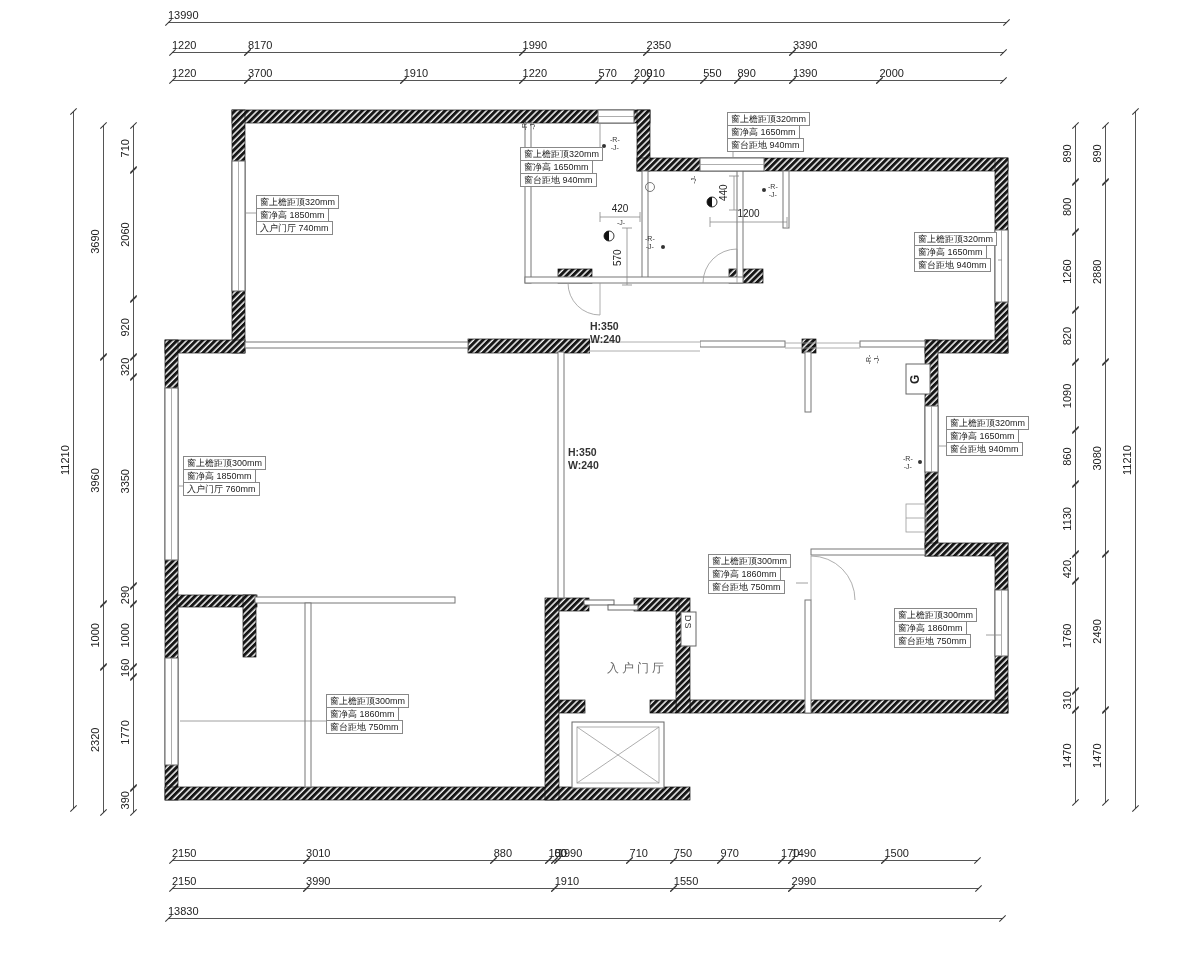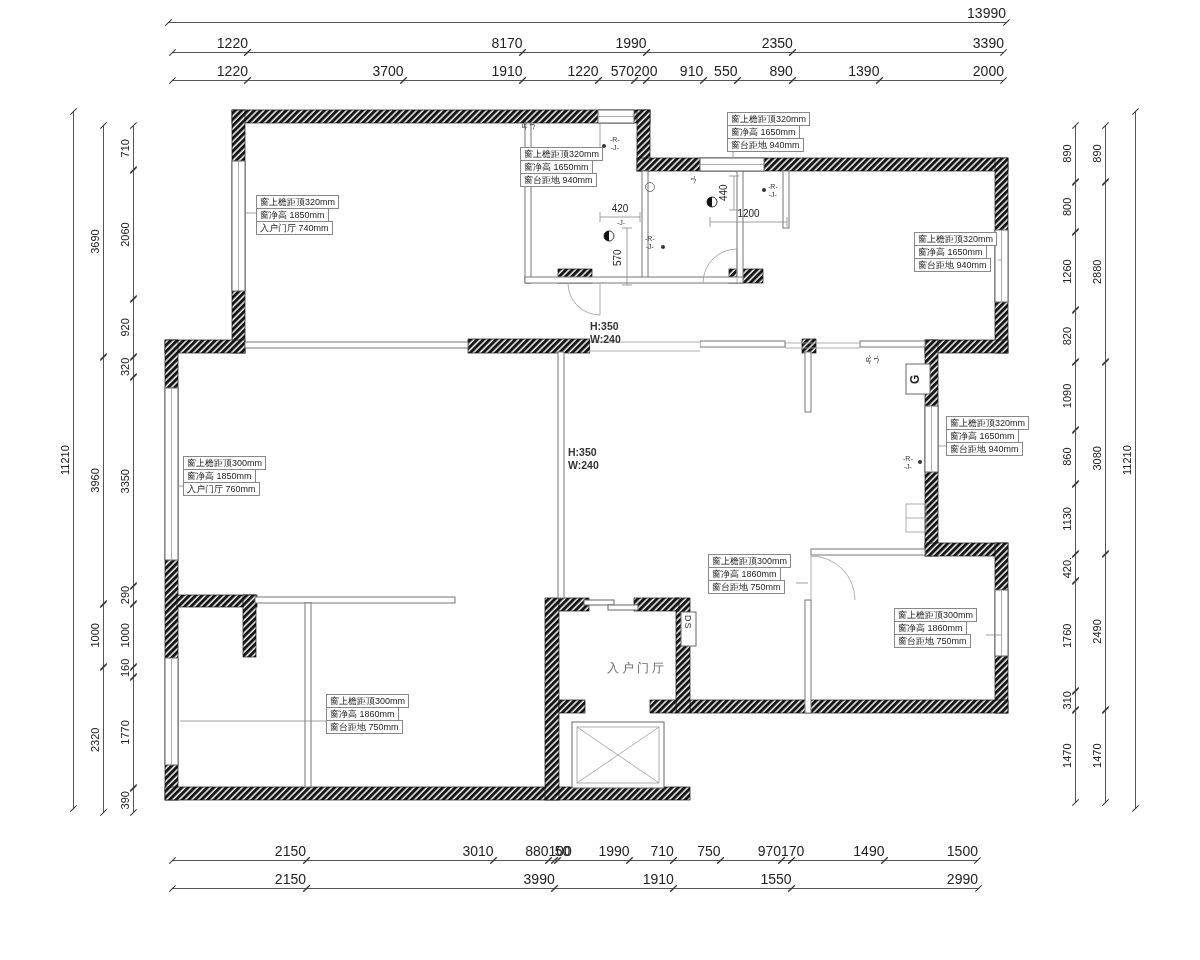--- a/index.html
+++ b/index.html
@@ -3,21 +3,21 @@
 <meta charset="utf-8">
 <style>
   *{box-sizing:border-box;margin:0;padding:0}
   body{width:1200px;height:960px;background:#fff;font-family:"Liberation Sans",sans-serif}
   .page{position:relative;width:1200px;height:960px;background:#fff;overflow:hidden}
   .plan-svg{position:absolute;left:0;top:0;z-index:1}
 
   
   .hchain{position:absolute;display:flex;z-index:3}
   .hseg{position:relative;flex-grow:1;flex-shrink:1;flex-basis:0;height:15px;border-bottom:1px solid #555}
-  .hseg>span{position:absolute;left:0;right:0;bottom:1px;text-align:right;font-size:14px;color:#222;white-space:nowrap}
+  .hseg>span{position:absolute;left:0;right:0;bottom:1px;text-align:left;font-size:11px;color:#222;white-space:nowrap}
   .hseg::before,.hseg::after{content:"";position:absolute;bottom:-1px;width:9px;height:1px;background:#333;transform:rotate(-45deg)}
   .hseg::before{left:-4.5px}
   .hseg::after{right:-4.5px}
 
   .vchain{position:absolute;display:flex;flex-direction:column;z-index:3}
   .vseg{position:relative;flex-grow:1;flex-shrink:1;flex-basis:0;width:15px;border-left:1px solid #555}
   .vseg>span{position:absolute;left:-15px;top:0;bottom:0;writing-mode:vertical-rl;transform:rotate(180deg);text-align:center;font-size:11px;color:#222;white-space:nowrap}
   .vseg::before,.vseg::after{content:"";position:absolute;left:-5px;width:9px;height:1px;background:#333;transform:rotate(-45deg)}
   .vseg::before{top:-1px}
   .vseg::after{bottom:-1px}
@@ -282,20 +282,25 @@
     <div class="hseg" style="flex-grow:1910">
         <span>1910</span>
       </div>
     <div class="hseg" style="flex-grow:1890">
         <span>1550</span>
       </div>
     <div class="hseg" style="flex-grow:2990">
         <span>2990</span>
       </div>
   </div>
+  <div class="hchain" style="left:168px;top:904px;width:834px">
+    <div class="hseg">
+        <span>13830</span>
+      </div>
+  </div>
 
   <div class="vchain" style="left:73px;top:112px;height:696px">
     <div class="vseg">
         <span>11210</span>
       </div>
   </div>
   <div class="vchain" style="left:103px;top:126px;height:686px">
     <div class="vseg" style="flex-grow:3690">
         <span>3690</span>
       </div>

